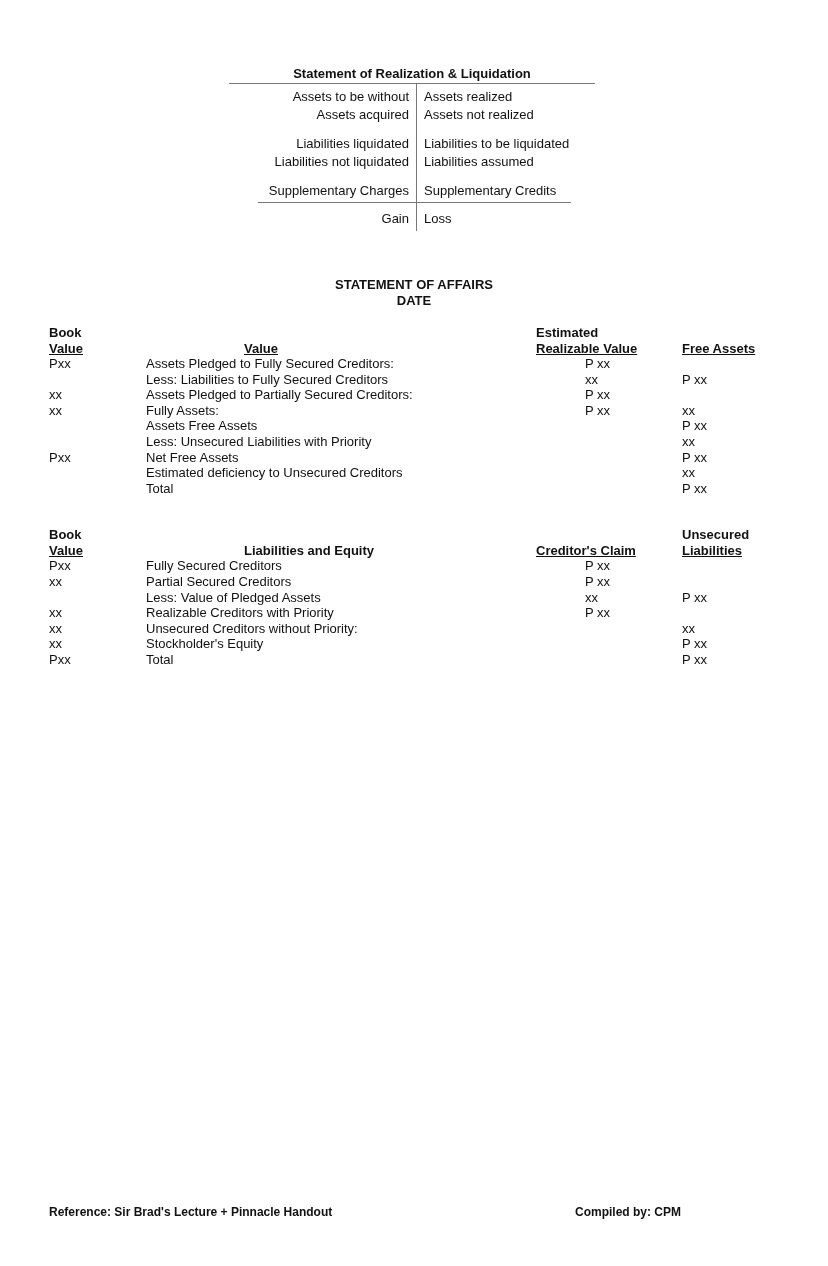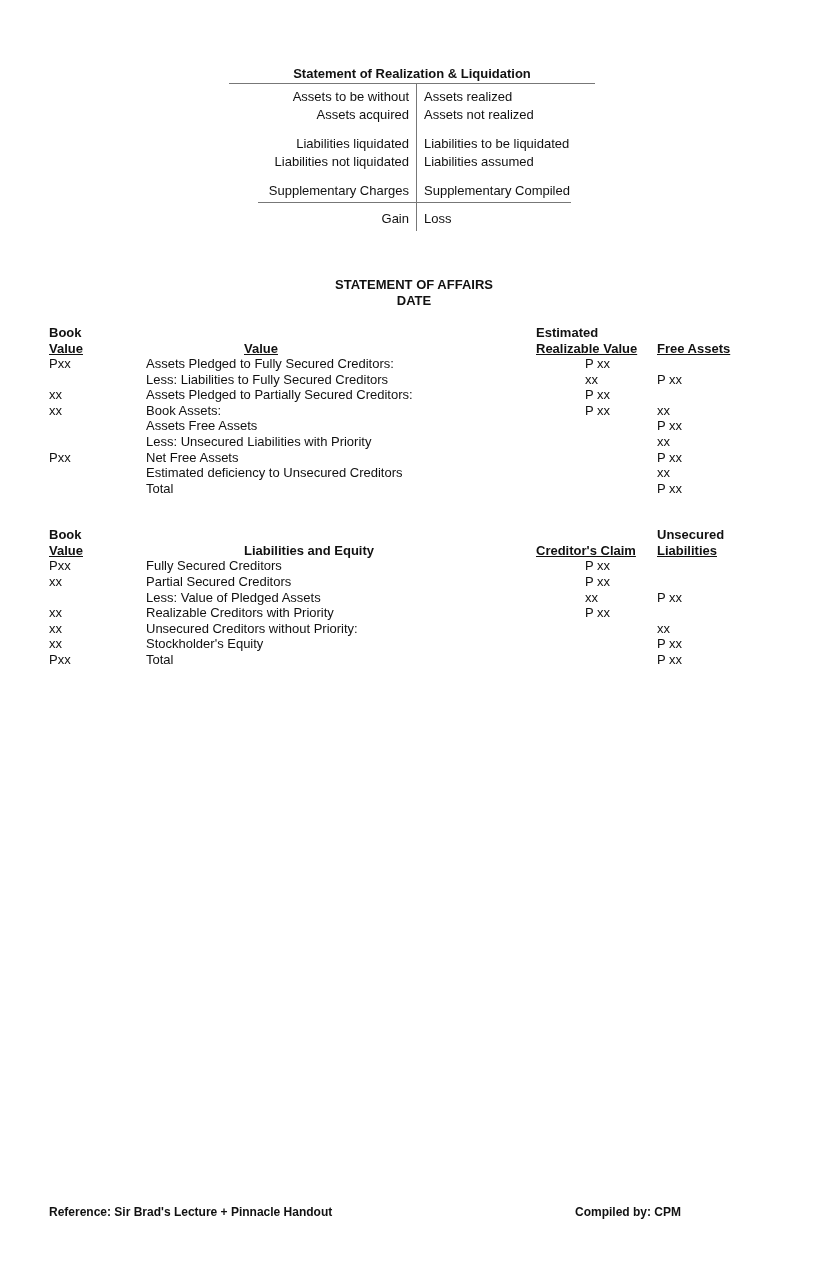--- a/index.html
+++ b/index.html
@@ -12,42 +12,42 @@
   .rl-left { right: 419px; text-align: right; font-size: 13px; }
   .rl-right { left: 424px; font-size: 13px; }
   .sa-title { left: 0; width: 828px; text-align: center; font-weight: bold; font-size: 13px; }
   .t { font-size: 13px; line-height: 15.6px; }
   .b { font-weight: bold; }
   .u { text-decoration: underline; }
   .col-bv { left: 49px; }
   .col-desc { left: 146px; }
   .col-erv { left: 536px; }
   .col-erv-val { left: 585px; }
-  .col-fa { left: 657px; }
+  .col-fa { left: 682px; }
   .footer { font-size: 12px; font-weight: bold; top: 1205px; text-align: center; }
 </style>
 </head>
 <body>
 
 <div>
   <div class="abs rl-title">Statement of Realization &amp; Liquidation</div>
   <div class="abs rl-topline"></div>
   <div class="abs rl-vline"></div>
   <div class="abs rl-midline"></div>
 
   <div class="abs rl-left" style="top:89px">Assets to be without</div>
   <div class="abs rl-right" style="top:89px">Assets realized</div>
   <div class="abs rl-left" style="top:107px">Assets acquired</div>
   <div class="abs rl-right" style="top:107px">Assets not realized</div>
   <div class="abs rl-left" style="top:136px">Liabilities liquidated</div>
   <div class="abs rl-right" style="top:136px">Liabilities to be liquidated</div>
   <div class="abs rl-left" style="top:154px">Liabilities not liquidated</div>
   <div class="abs rl-right" style="top:154px">Liabilities assumed</div>
   <div class="abs rl-left" style="top:183px">Supplementary Charges</div>
-  <div class="abs rl-right" style="top:183px">Supplementary Compiled</div>
+  <div class="abs rl-right" style="top:183px">Supplementary Credits</div>
   <div class="abs rl-left" style="top:211px">Gain</div>
   <div class="abs rl-right" style="top:211px">Loss</div>
 </div>
 
 <div class="abs sa-title" style="top:277px">STATEMENT OF AFFAIRS</div>
 <div class="abs sa-title" style="top:293px">DATE</div>
 
 <div>
   <div class="abs t b col-bv" style="top:325px">Book</div>
   <div class="abs t b u col-bv" style="top:341px">Value</div>
@@ -69,21 +69,21 @@
     <div class="abs t col-fa" style="top:372px">P xx</div>
   </div>
   <div>
     <div class="abs t col-bv" style="top:387px">xx</div>
     <div class="abs t col-desc" style="top:387px">Assets Pledged to Partially Secured Creditors:</div>
     <div class="abs t col-erv-val" style="top:387px">P xx</div>
     <div class="abs t col-fa" style="top:387px"></div>
   </div>
   <div>
     <div class="abs t col-bv" style="top:403px">xx</div>
-    <div class="abs t col-desc" style="top:403px">Book Assets:</div>
+    <div class="abs t col-desc" style="top:403px">Fully Assets:</div>
     <div class="abs t col-erv-val" style="top:403px">P xx</div>
     <div class="abs t col-fa" style="top:403px">xx</div>
   </div>
   <div>
     <div class="abs t col-bv" style="top:418px"></div>
     <div class="abs t col-desc" style="top:418px">Assets Free Assets</div>
     <div class="abs t col-erv-val" style="top:418px"></div>
     <div class="abs t col-fa" style="top:418px">P xx</div>
   </div>
   <div>

